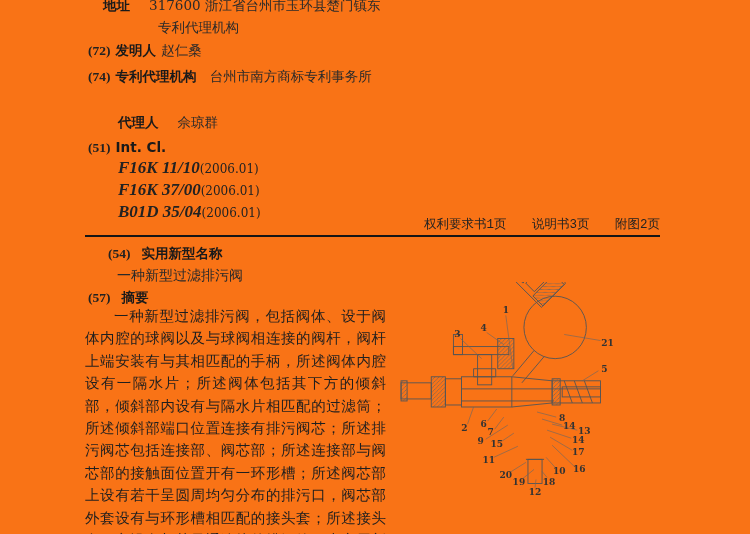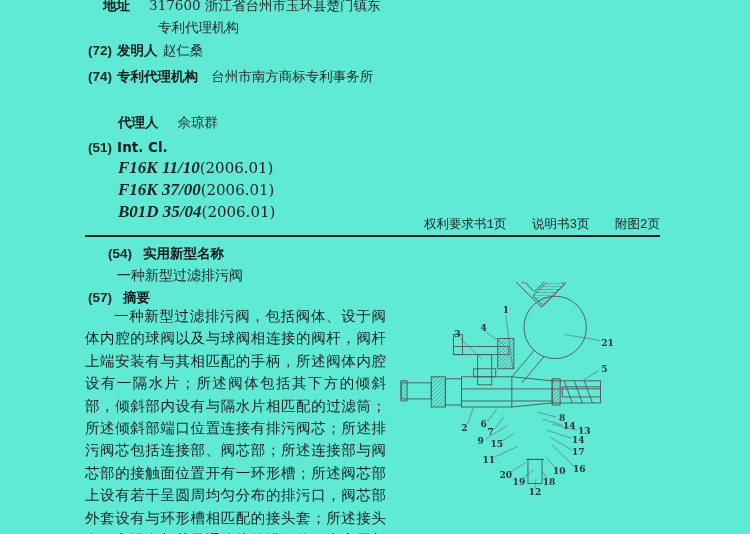--- a/index.html
+++ b/index.html
@@ -1,23 +1,23 @@
 <!DOCTYPE html>
 <html><head>
 <meta charset="utf-8">
 <style>
   html,body{margin:0;padding:0;background:#fdfdfd;}
-  .page{position:relative;width:750px;height:534px;background:#5eead4;overflow:hidden;
+  .page{position:relative;width:750px;height:534px;background:#f97316;overflow:hidden;
         color:#1c1c1c;font-family:"DejaVu Serif",serif;}
   .abs{position:absolute;white-space:nowrap;}
-  .code{font-family:Liberation Sans, sans-serif;font-size:13.5px;font-weight:bold;color:#222;}
+  .code{font-family:Liberation Serif, serif;font-size:13.5px;font-weight:bold;color:#222;}
   .lbl{font-family:"DejaVu Sans",sans-serif;font-size:13.5px;font-weight:bold;color:#1a1a1a;}
   .val{font-family:"DejaVu Serif",serif;font-size:13.5px;color:#2a2a2a;}
   .cls-code{font-family:Liberation Serif, serif;font-style:italic;font-weight:bold;font-size:17px;color:#222;}
-  .cls-year{font-family:"DejaVu Serif",serif;font-size:15px;color:#222;}
+  .cls-year{font-family:"DejaVu Serif",serif;font-size:12px;color:#222;}
   .pages{font-family:Liberation Mono, monospace;font-size:12.5px;color:#222;}
   .pages span{margin-left:18px;}
   .rule{position:absolute;left:85px;top:235px;width:575px;height:2px;background:#161616;}
   .abstract{position:absolute;left:85px;top:305px;width:301px;height:230px;overflow:hidden;
             font-family:"DejaVu Serif",serif;font-size:14.5px;line-height:22.4px;color:#1f1f1f;
             text-align:justify;text-justify:inter-character;white-space:normal;}
   .abstract p{margin:0;text-indent:2em;}
   svg text{font-family:"DejaVu Serif",serif;font-size:9px;font-weight:bold;fill:#333;}
   .figwrap{position:absolute;left:393px;top:282px;width:282px;height:252px;}
 </style>

